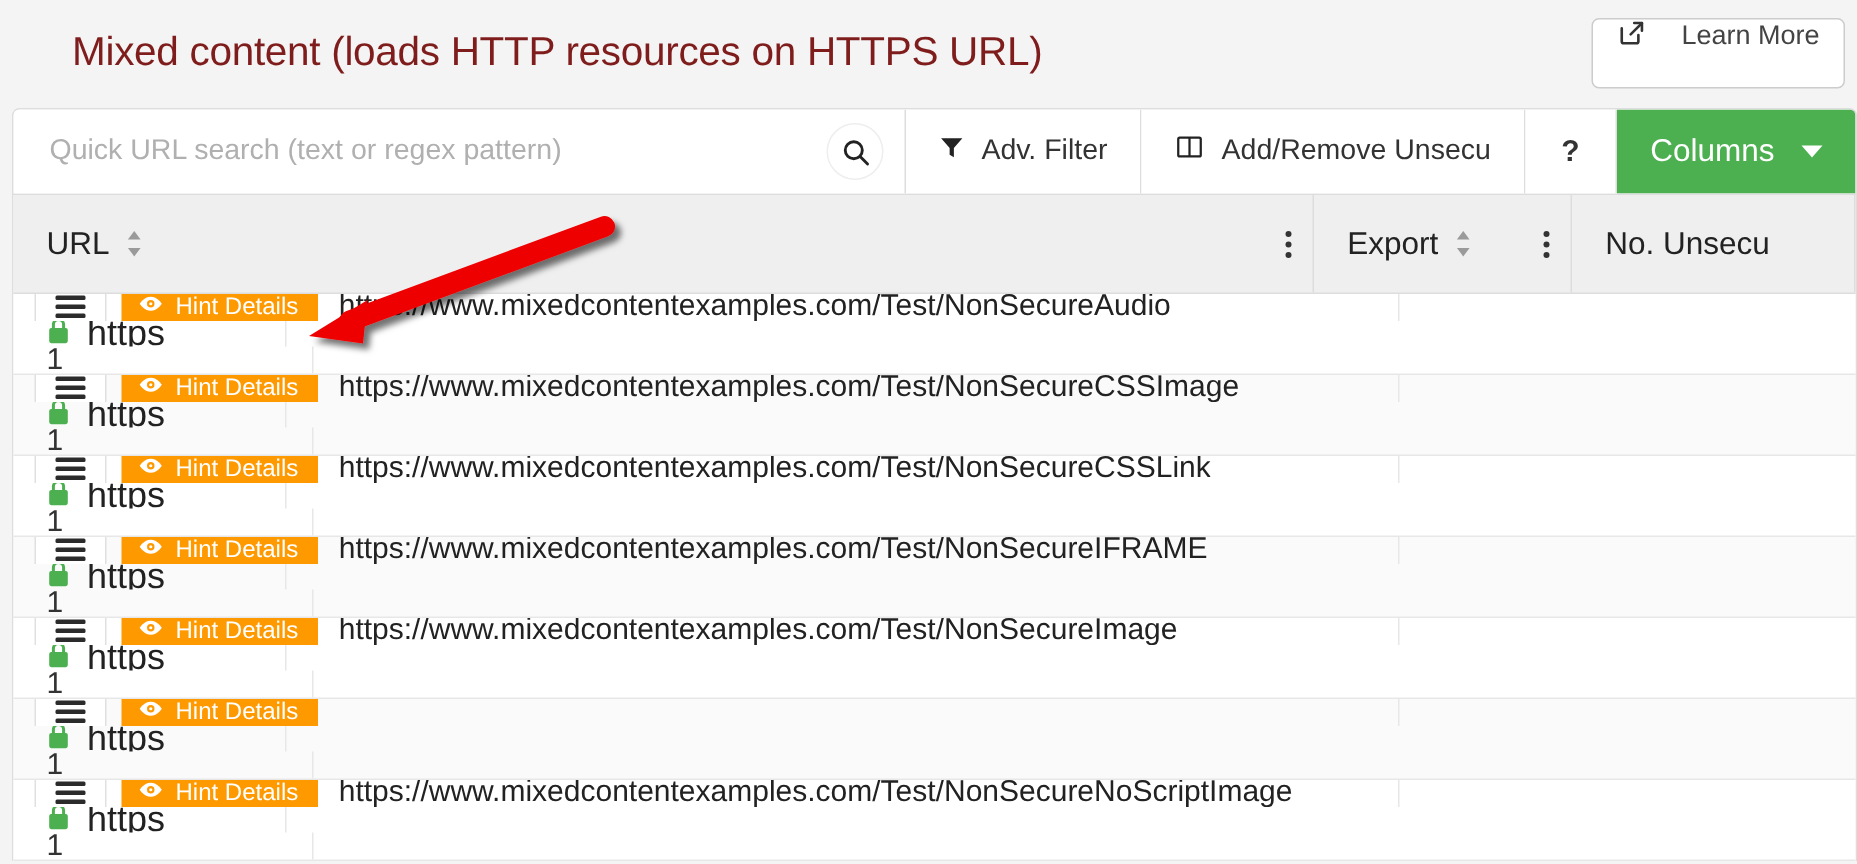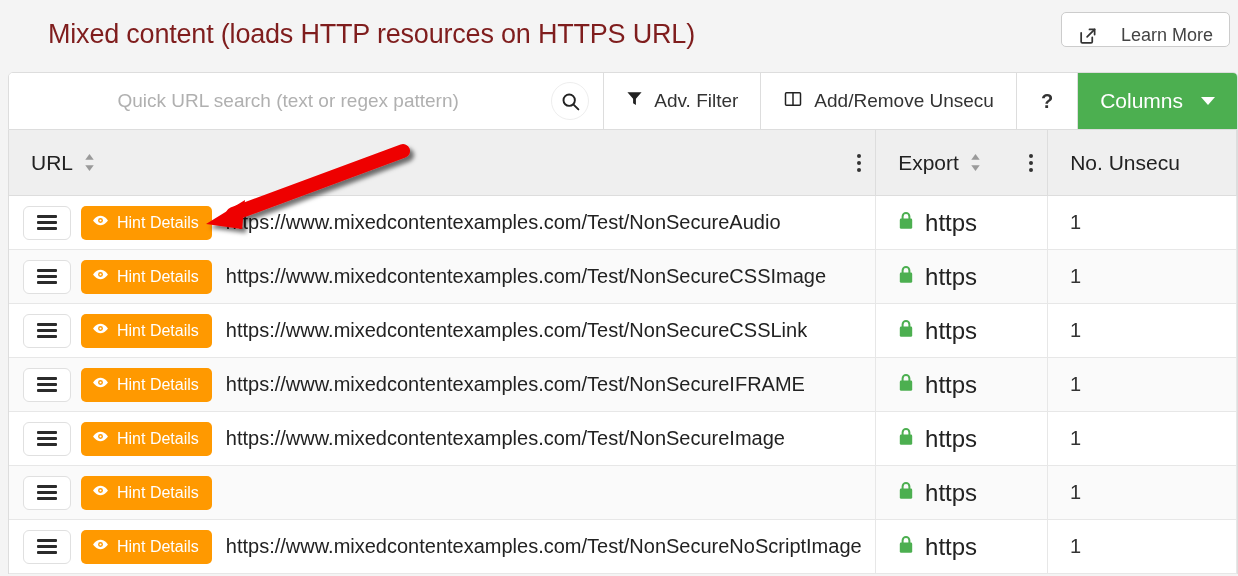--- a/index.html
+++ b/index.html
@@ -17,41 +17,41 @@
   .titlebar {
     position: absolute; left: 0; top: 0; width: 1238px; height: 72px;
     background: #f4f4f4;
   }
   .page-title {
     position: absolute; left: 8px; top: 19px;
     font-size: 27px; color: #7f1d1d; letter-spacing: -0.2px; white-space: nowrap; margin-left: 40px;
   }
   .learn-more {
     position: absolute; right: 8px; top: 12px;
-    height: 35px; padding: 0 16px;
+    height: 47px; padding: 0 16px;
     background: #ffffff; border: 1px solid #ccc; border-radius: 5px;
-    display: flex; align-items: flex-end; gap: 24px;
+    display: flex; align-items: flex-start; gap: 24px;
     font-size: 18px; color: #444; cursor: pointer;
   }
   .ext-icon { display:flex; align-items:center; }
 
   
   .toolbar {
     position: absolute; left: 8px; top: 72px; width: 1230px; height: 58px;
     background: #fff; border: 1px solid #ddd; border-radius: 5px 5px 0 0;
     display: flex; align-items: stretch; overflow: hidden;
   }
   .search-wrap {
     position: relative; width: 600px; display: flex; align-items: center;
     border-right: 1px solid #ddd; background: #fff;
   }
   .search-input {
     width: 100%; height: 100%; border: 0; outline: none;
     font-size: 19px; color: #0c4a6e; padding: 0 60px 0 24px;
-    font-family: "Liberation Sans", sans-serif; background: transparent; text-align: center;
+    font-family: "Liberation Sans", sans-serif; background: transparent;
   }
   .search-input::placeholder { color: #b0b0b0; }
   .search-btn {
     position: absolute; right: 14px; top: 50%; transform: translateY(-50%);
     width: 38px; height: 38px; border-radius: 50%;
     border: 1px solid #eee; background:#fff;
     display: flex; align-items: center; justify-content: center; cursor: pointer;
   }
   .tb-btn {
     display: flex; align-items: center; justify-content: flex-start; gap: 11px;
@@ -88,21 +88,21 @@
   .th-url { width: 924px; }
   .th-scheme { width: 182px; }
   .th-count { width: 200px; }
   .sort-icon { margin-left: 10px; display: inline-flex; }
   .kebab {
     position: absolute; right: 14px; top: 50%; transform: translateY(-50%);
     display: flex; flex-direction: column; gap: 3px; cursor: pointer;
   }
   .kebab i { width: 4px; height: 4px; background: #333; border-radius: 50%; display:block; }
 
-  .row { display: flex; height: 54px; border-bottom: 1px solid #e7e7e7; background: #fff; }
+  .row { display: flex; height: 54px; border-bottom: 1px solid #e7e7e7; background: #fff; flex-direction: column; }
   .row.alt { background: #fafafa; }
   .cell {
     display: flex; align-items: center; height: 100%;
     border-right: 1px solid #e7e7e7; overflow: hidden;
   }
   .cell-url { width: 924px; padding-left: 14px; gap: 10px; }
   .cell-scheme { width: 182px; padding-left: 22px; gap: 11px; }
   .cell-count { width: 200px; padding-left: 22px; }
 
   .burger-btn {

